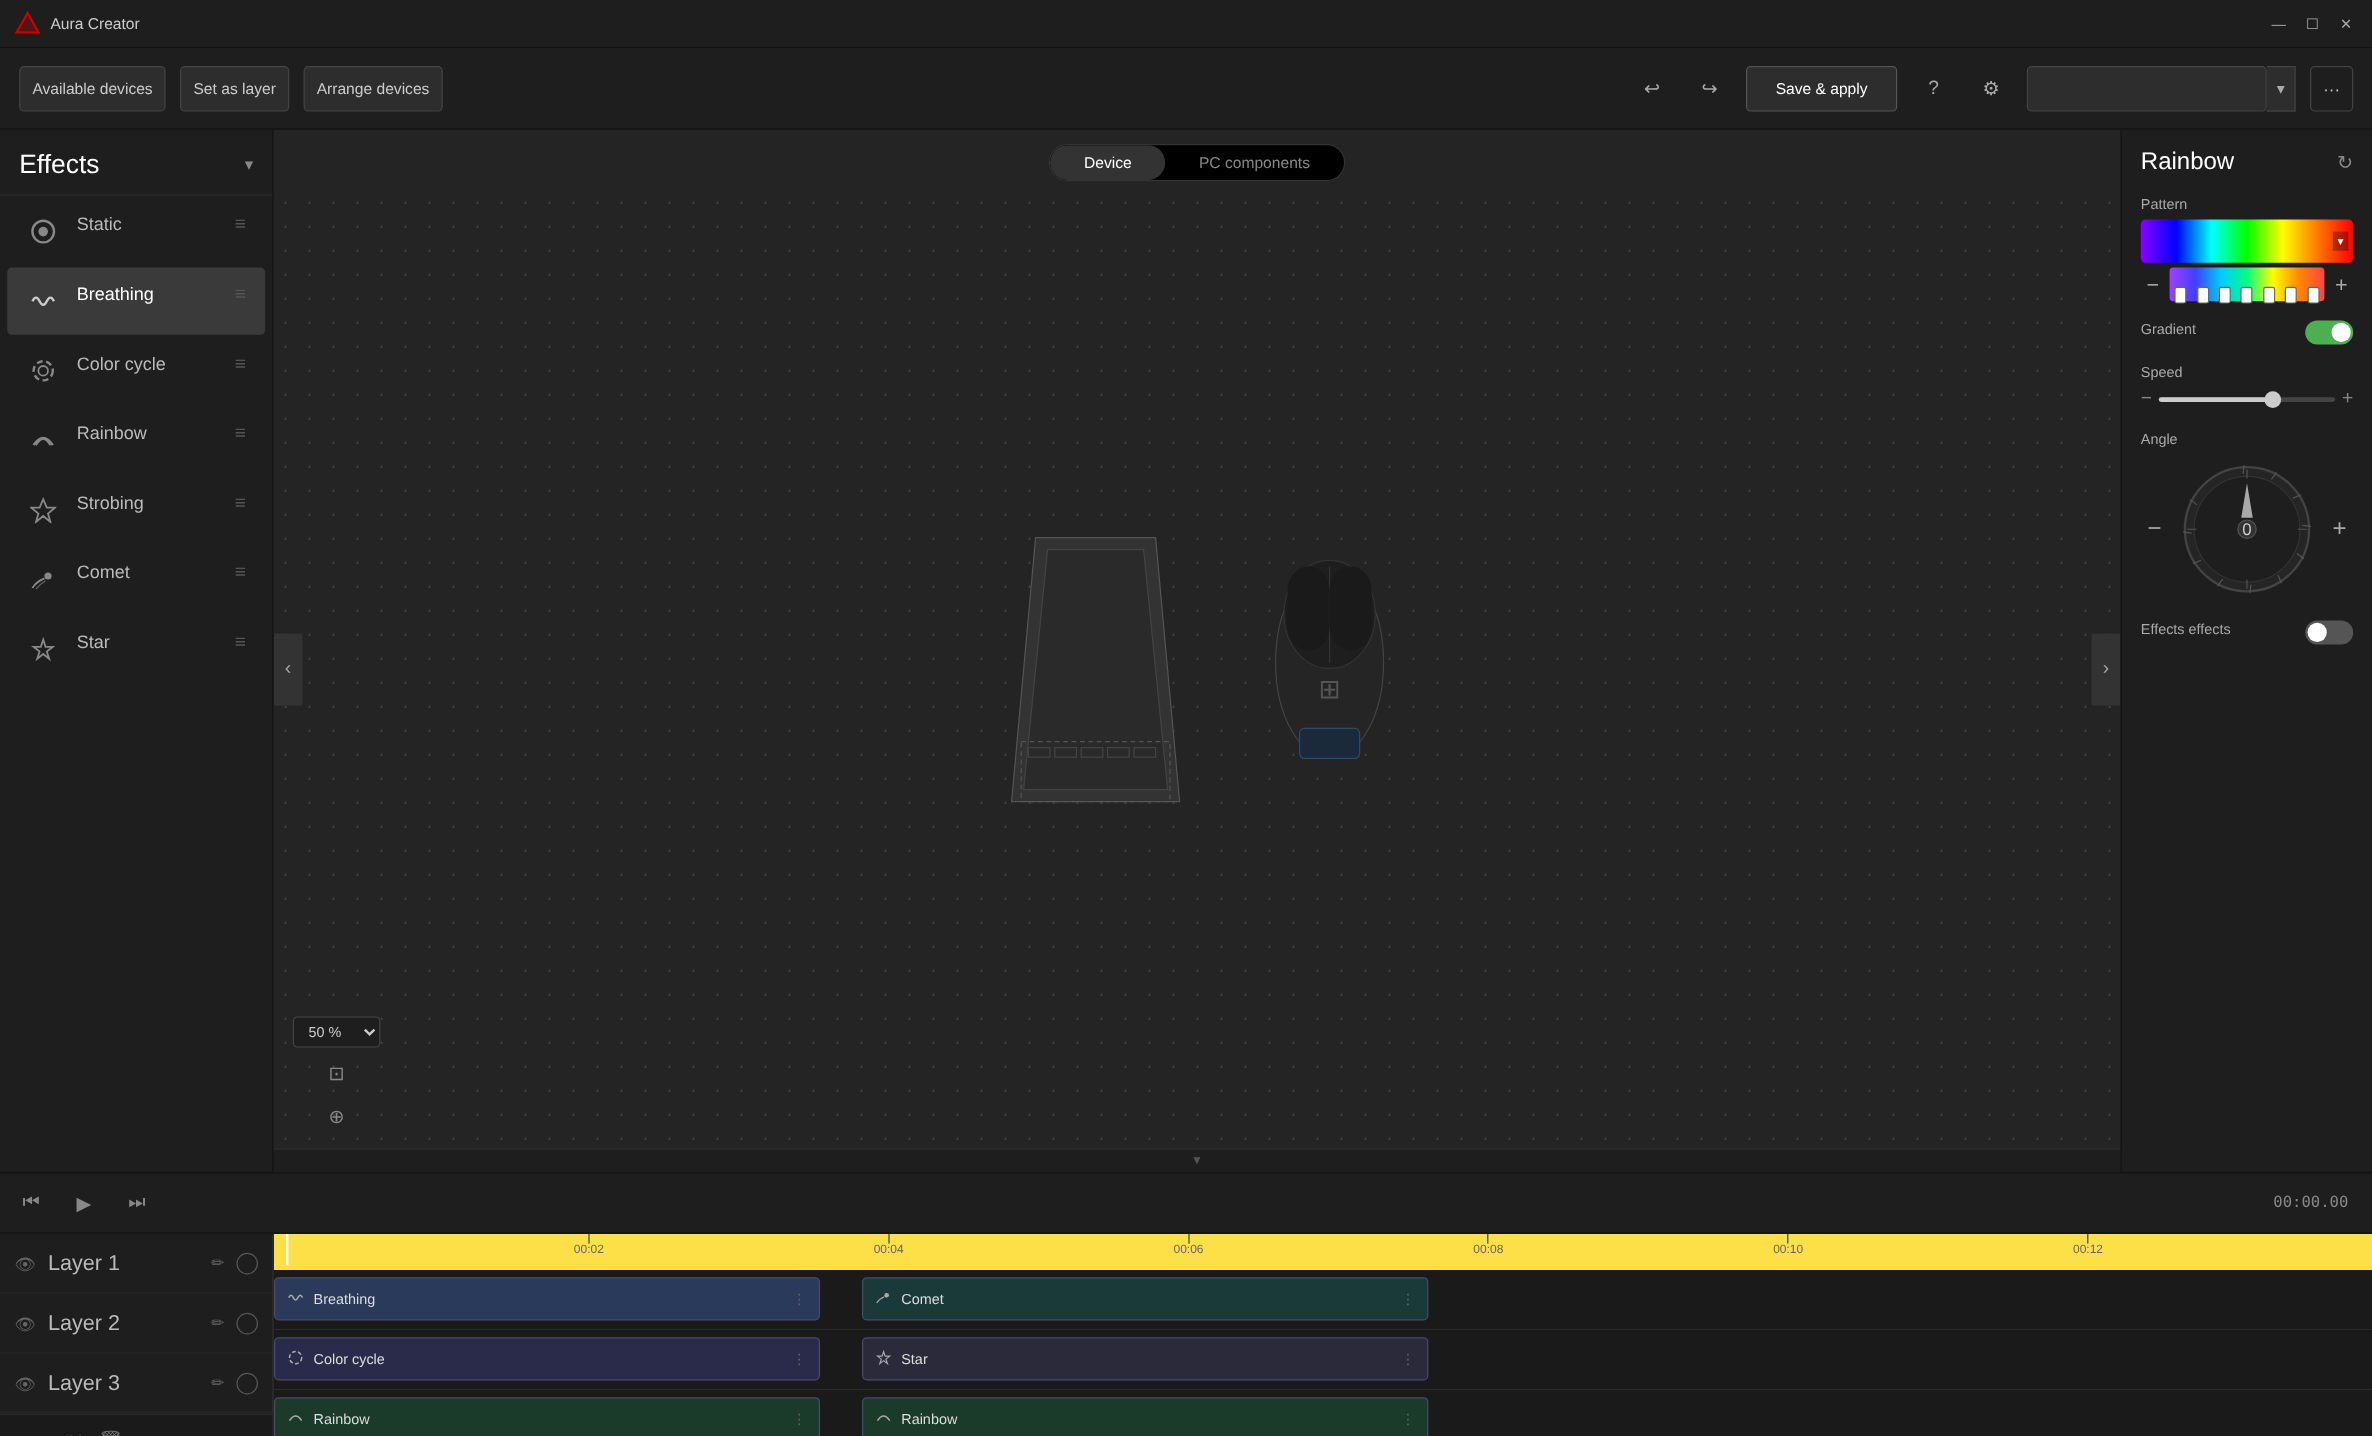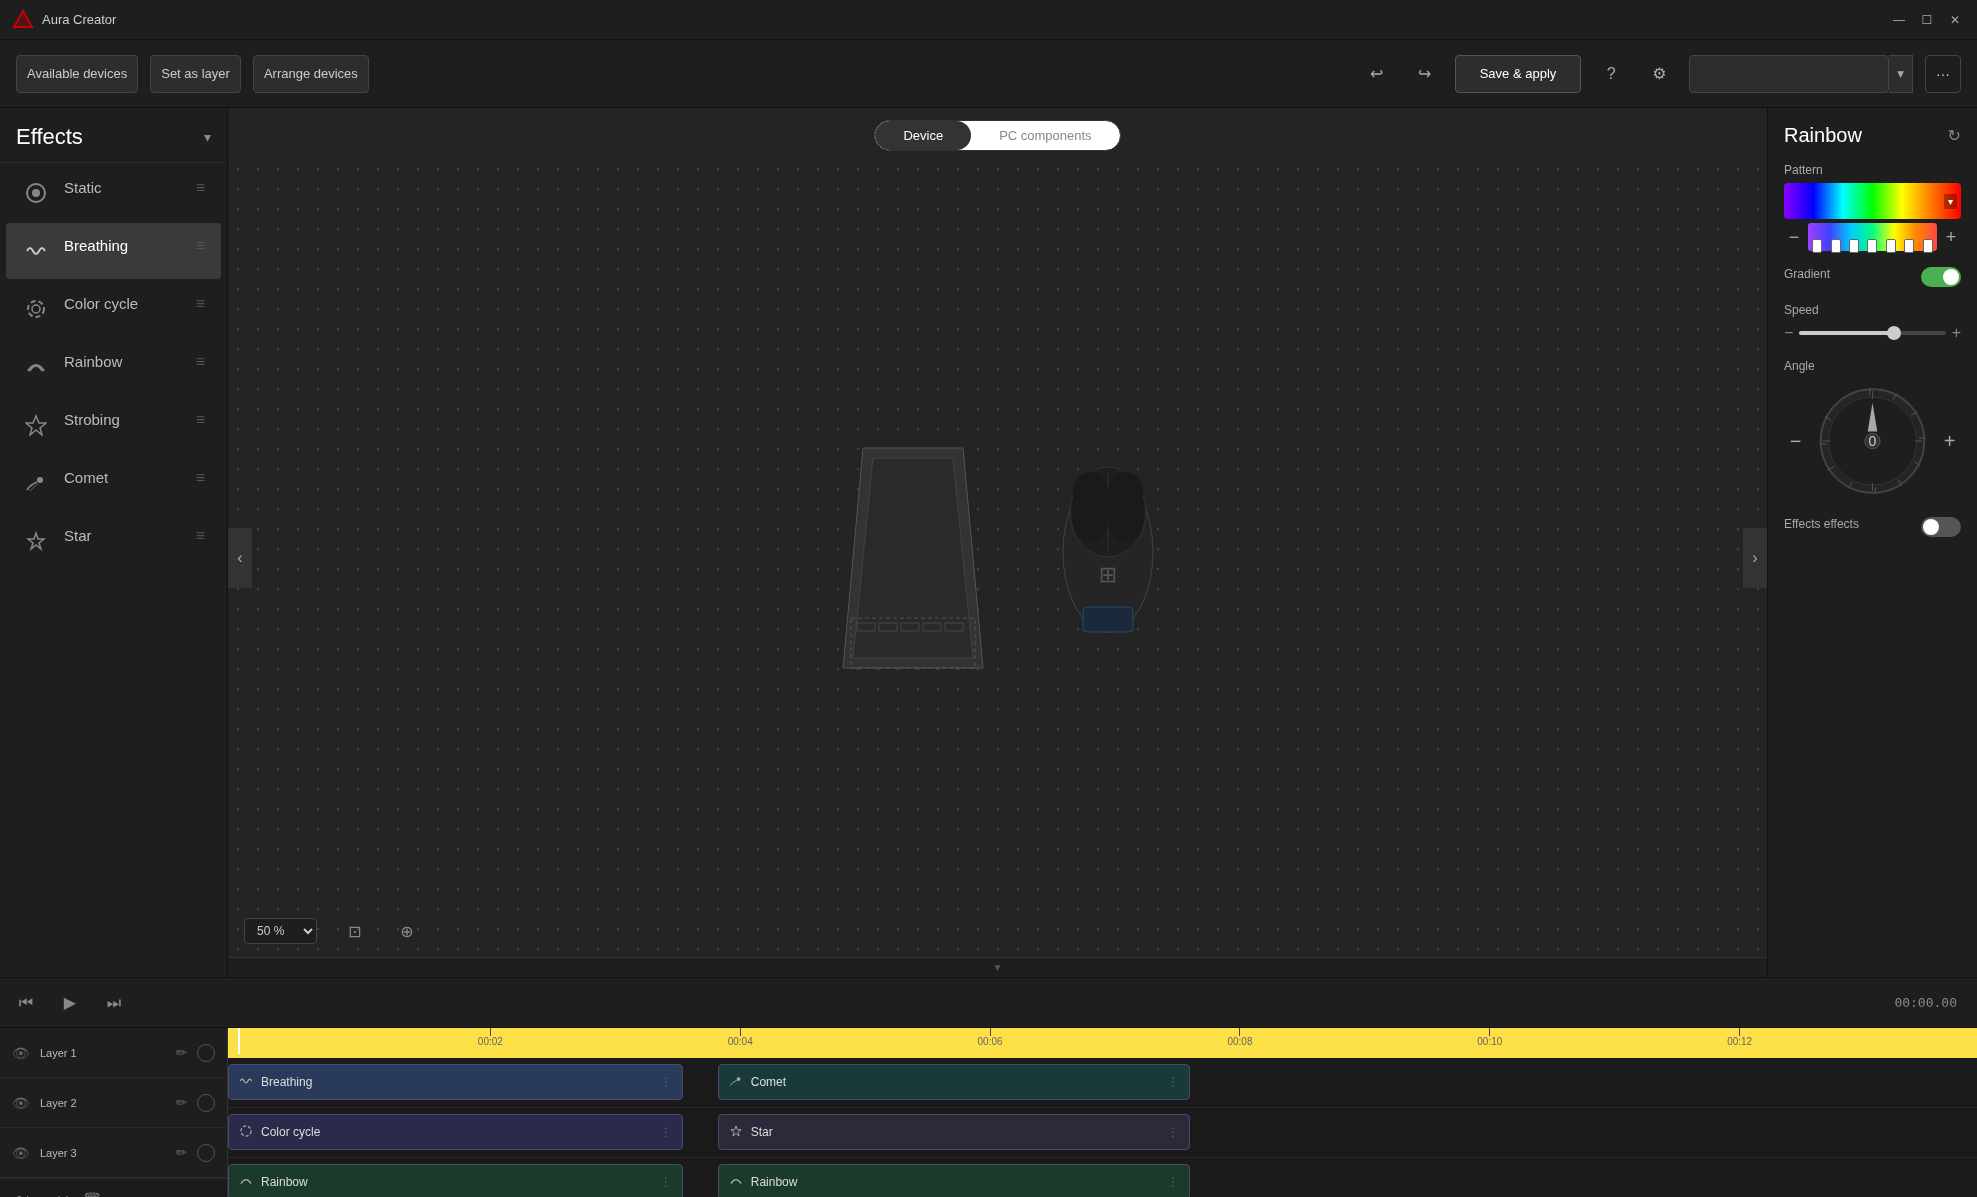--- a/index.html
+++ b/index.html
@@ -272,21 +272,22 @@
     }
     .canvas-nav-arrow.left { left: 0; }
     .canvas-nav-arrow.right { right: 0; }
 
     .canvas-controls {
       position: absolute;
       bottom: 12px;
       left: 16px;
       display: flex;
       align-items: center;
-      gap: 24px;
+      gap: 8px;
+      flex-direction: column;
     }
     .zoom-select {
       background: #1e1e1e;
       border: 1px solid #444;
       color: #ccc;
       padding: 4px 8px;
       border-radius: 4px;
       cursor: pointer;
       font-size: 12px;
     }
@@ -543,21 +544,21 @@
     }
     .tl-layer-eye {
       color: #666;
       cursor: pointer;
       font-size: 14px;
       width: 18px;
     }
     .tl-layer-name {
       flex: 1;
       color: #bbb;
-      font-size: 11px;
+      font-size: 18px;
     }
     .tl-layer-edit {
       color: #666;
       cursor: pointer;
       font-size: 13px;
     }
     .tl-layer-circle {
       width: 18px;
       height: 18px;
       border-radius: 50%;
@@ -652,21 +653,21 @@
     }
     .status-icon-btn {
       background: none;
       border: none;
       color: #777;
       font-size: 16px;
       cursor: pointer;
     }
 
     .canvas-tab-group {
-      background: #ffffff;
+      background: #000000;
       border-radius: 24px;
       display: flex;
       overflow: hidden;
       border: 1px solid #333;
     }
     .canvas-tab {
       padding: 7px 28px;
       cursor: pointer;
       font-size: 13px;
       color: #888;

